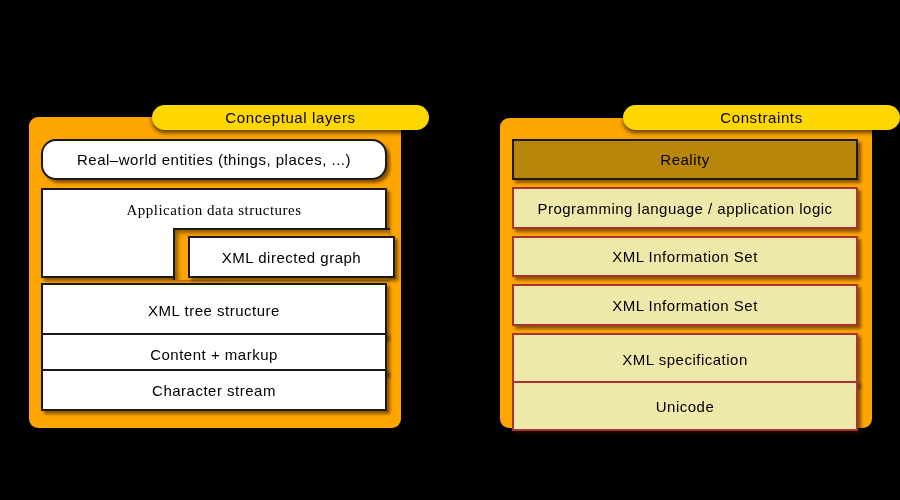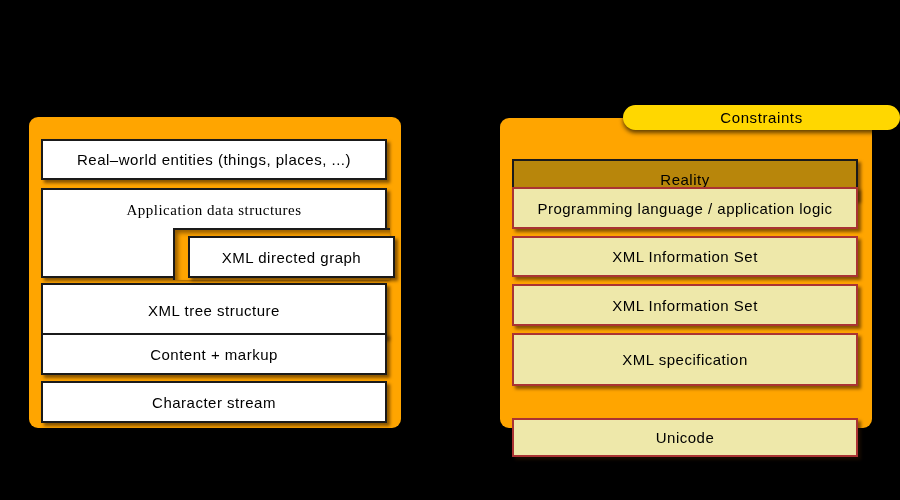--- a/index.html
+++ b/index.html
@@ -45,46 +45,46 @@
     font-size:15px;letter-spacing:0.5px;white-space:nowrap;
     box-shadow:3px 3px 3px rgba(40,20,0,0.55);
     z-index:2;
   }
   .white{background:var(--box-white);border:2px solid var(--box-border);}
   .cream{background:var(--box-cream);border:2px solid var(--cream-border);}
   .gold{background:var(--box-gold);border:2px solid var(--box-border);}
 
   
   .l-row{left:12px;width:346px;}
-  #l-box-1{top:22px;height:41px;}
+  #l-box-1{top:22px;height:41px;border-radius:15px;}
   #l-box-app{top:71px;height:90px;display:block;}
   #l-box-app .app-label{
     height:40px;display:flex;align-items:center;justify-content:center;font-family:Liberation Serif, serif;
   }
   .notch-patch{
     position:absolute;left:144px;top:111px;width:217px;height:52px;
     box-sizing:border-box;background:var(--panel-orange);
     border-top:2px solid var(--box-border);
     border-left:2px solid var(--box-border);
     box-shadow:inset 3px 3px 4px rgba(40,20,0,0.5);
     z-index:3;
   }
   #l-box-dg{left:151px;top:119px;width:207px;height:42px;z-index:4;margin-left:8px;}
   #l-box-3{top:166px;height:55px;}
   #l-box-4{top:216px;height:42px;}
-  #l-box-5{top:264px;height:42px;}
+  #l-box-5{top:252px;height:42px;}
 
   
   .r-row{left:12px;width:346px;}
-  #r-box-1{top:21px;height:41px;margin-top:20px;}
+  #r-box-1{top:21px;height:41px;}
   #r-box-2{top:69px;height:42px;}
   #r-box-3{top:118px;height:41px;}
   #r-box-4{top:166px;height:42px;}
   #r-box-5{top:215px;height:53px;}
-  #r-box-6{top:263px;height:39px;margin-top:37px;}
+  #r-box-6{top:263px;height:50px;}
 </style>
 </head>
 <body>
 
 <div class="stage">
 
   <section class="panel" id="left-panel">
     <div class="box white l-row" id="l-box-1">
       <span>Real–world entities (things, places, ...)</span>
     </div>
@@ -122,17 +122,20 @@
       <span>XML Information Set</span>
     </div>
     <div class="box cream r-row" id="r-box-5">
       <span>XML specification</span>
     </div>
     <div class="box cream r-row" id="r-box-6">
       <span>Unicode</span>
     </div>
   </section>
 
+  <div class="pill" id="left-pill">
+    <span>Conceptual layers</span>
+  </div>
   <div class="pill" id="right-pill">
     <span>Constraints</span>
   </div>
 
 </div>
 
 </body></html>

